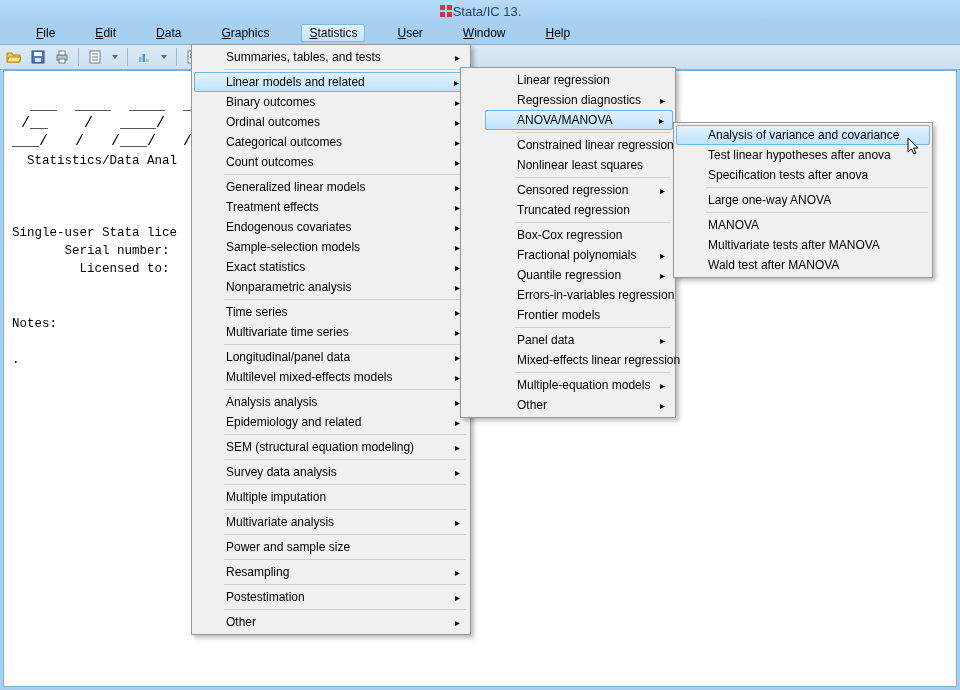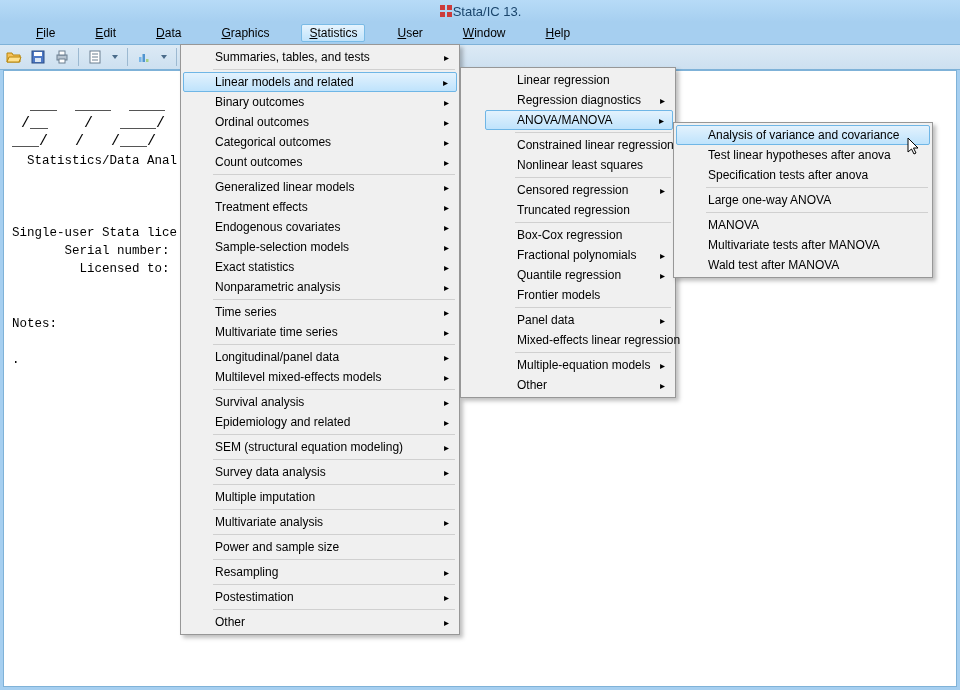--- a/index.html
+++ b/index.html
@@ -88,21 +88,21 @@
     white-space:nowrap;
   }
   .dd-item .arrow { position:absolute; right:8px; top:50%; transform:translateY(-50%); font-size:10px; }
   .dd-item.highlight {
     background: linear-gradient(#e3f2fd, #bfe3fc);
     border:1px solid #6fb6e6;
     border-radius:2px;
     padding: 2px 21px 2px 31px;
   }
   .dd-sep { height:1px; background:#d0d0d0; margin:2px 2px 2px 30px; }
-  #menu-stats { left:180px; top:44px; width:280px; }
+  #menu-stats { left:191px; top:44px; width:280px; }
   #menu-linear { left:460px; top:67px; width:216px;padding-left:24px; }
   #menu-anova { left:673px; top:122px; width:260px; }
   .cursor {
     position:absolute;
     left:907px; top:137px;
     pointer-events:none;
     z-index:100;
   }
 </style>
 </head>
@@ -227,21 +227,21 @@
   <div class="dd-item"><span>Sample-selection models</span><span class="arrow">▸</span></div>
   <div class="dd-item"><span>Exact statistics</span><span class="arrow">▸</span></div>
   <div class="dd-item"><span>Nonparametric analysis</span><span class="arrow">▸</span></div>
   <div class="dd-sep"></div>
   <div class="dd-item"><span>Time series</span><span class="arrow">▸</span></div>
   <div class="dd-item"><span>Multivariate time series</span><span class="arrow">▸</span></div>
   <div class="dd-sep"></div>
   <div class="dd-item"><span>Longitudinal/panel data</span><span class="arrow">▸</span></div>
   <div class="dd-item"><span>Multilevel mixed-effects models</span><span class="arrow">▸</span></div>
   <div class="dd-sep"></div>
-  <div class="dd-item"><span>Survival analysis</span><span class="arrow">▸</span></div>
+  <div class="dd-item"><span>Analysis analysis</span><span class="arrow">▸</span></div>
   <div class="dd-item"><span>Epidemiology and related</span><span class="arrow">▸</span></div>
   <div class="dd-sep"></div>
   <div class="dd-item"><span>SEM (structural equation modeling)</span><span class="arrow">▸</span></div>
   <div class="dd-sep"></div>
   <div class="dd-item"><span>Survey data analysis</span><span class="arrow">▸</span></div>
   <div class="dd-sep"></div>
   <div class="dd-item"><span>Multiple imputation</span></div>
   <div class="dd-sep"></div>
   <div class="dd-item"><span>Multivariate analysis</span><span class="arrow">▸</span></div>
   <div class="dd-sep"></div>
@@ -262,20 +262,21 @@
   <div class="dd-sep"></div>
   <div class="dd-item"><span>Constrained linear regression</span></div>
   <div class="dd-item"><span>Nonlinear least squares</span></div>
   <div class="dd-sep"></div>
   <div class="dd-item"><span>Censored regression</span><span class="arrow">▸</span></div>
   <div class="dd-item"><span>Truncated regression</span></div>
   <div class="dd-sep"></div>
   <div class="dd-item"><span>Box-Cox regression</span></div>
   <div class="dd-item"><span>Fractional polynomials</span><span class="arrow">▸</span></div>
   <div class="dd-item"><span>Quantile regression</span><span class="arrow">▸</span></div>
+  <div class="dd-item"><span>Errors-in-variables regression</span></div>
   <div class="dd-item"><span>Frontier models</span></div>
   <div class="dd-sep"></div>
   <div class="dd-item"><span>Panel data</span><span class="arrow">▸</span></div>
   <div class="dd-item"><span>Mixed-effects linear regression</span></div>
   <div class="dd-sep"></div>
   <div class="dd-item"><span>Multiple-equation models</span><span class="arrow">▸</span></div>
   <div class="dd-item"><span>Other</span><span class="arrow">▸</span></div>
 </div>
 
 <div class="dropdown" id="menu-anova">

